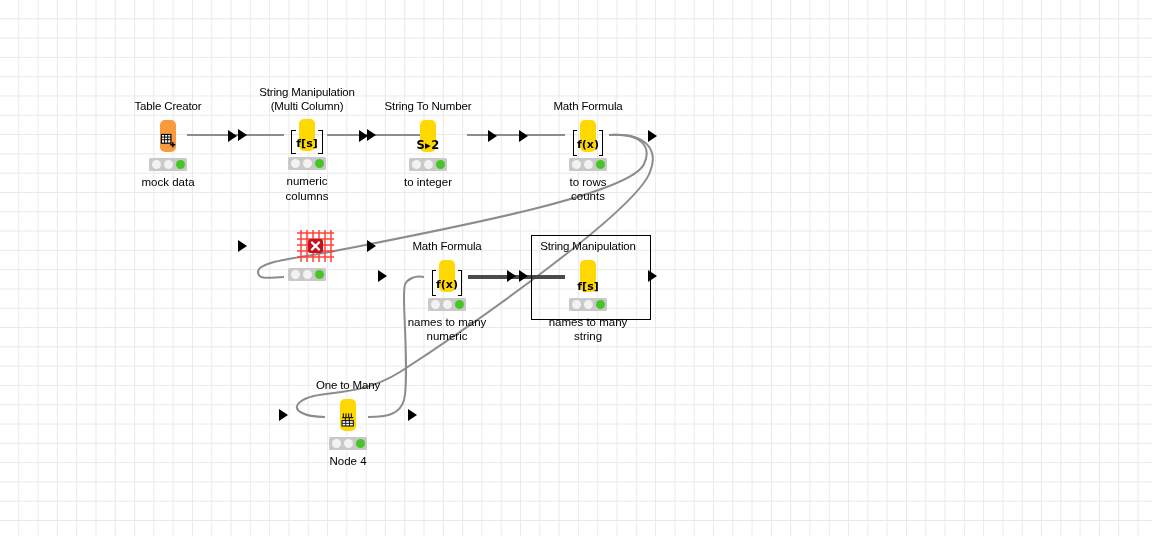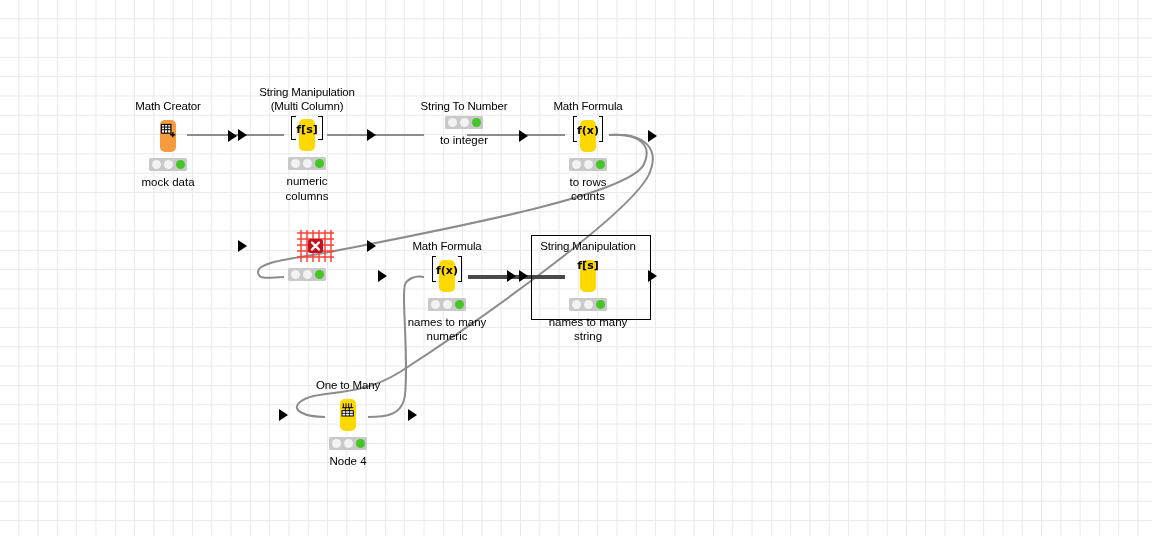--- a/index.html
+++ b/index.html
@@ -50,21 +50,21 @@
     display: flex;
     align-items: center;
     justify-content: center;
   }
   .node-icon {
     position: relative;
     width: 16px;
     height: 32px;
     border-radius: 5px;
     display: flex;
-    align-items: flex-start;
+    align-items: flex-end;
     justify-content: center;
     z-index: 3;
   }
   .node-icon.yellow { background: #ffd800; }
   .node-icon.orange { background: #f89b3e; }
   .node-icon.missing {
     background: transparent;
     border-radius: 0;
   }
   
@@ -189,21 +189,21 @@
 
     <path d="M 368 417 C 388 417, 400 414, 404 400 C 409 382, 404 320, 404 300
              C 404 284, 404 282, 412 278 C 418 275, 422 277, 424 277" fill="none" stroke="#8c8c8c" stroke-width="2"></path>
 
     <path d="M 468 277 L 565 277" fill="none" stroke="#4a4a4a" stroke-width="4"></path>
   </svg>
 
   <div class="selection-box" style="left:531px; top:235px; width:118px; height:83px;"></div>
 
   <div class="node" style="left:168px; top:100px;">
-    <div class="node-title">Math Creator</div>
+    <div class="node-title">Table Creator</div>
     <div class="node-body">
       <div class="node-icon orange">
         <svg width="22" height="22" viewBox="0 0 22 22">
           <rect x="2" y="2" width="13" height="12" fill="#ffffff" stroke="#000000" stroke-width="1.6"></rect>
           <line x1="2" y1="5.6" x2="15" y2="5.6" stroke="#000000" stroke-width="1.3"></line>
           <line x1="2" y1="9.2" x2="15" y2="9.2" stroke="#000000" stroke-width="1.3"></line>
           <line x1="6.3" y1="2" x2="6.3" y2="14" stroke="#000000" stroke-width="1.3"></line>
           <line x1="10.6" y1="2" x2="10.6" y2="14" stroke="#000000" stroke-width="1.3"></line>
           <rect x="14" y="15" width="7" height="2.2" fill="#000000"></rect>
           <rect x="16.4" y="12.6" width="2.2" height="7" fill="#000000"></rect>
@@ -233,22 +233,29 @@
     </div>
     <div class="status">
       <span class="lamp"></span>
       <span class="lamp"></span>
       <span class="lamp green"></span>
     </div>
     <div class="node-label">numeric
 columns</div>
   </div>
 
-  <div class="node" style="left:464px; top:100px;">
+  <div class="node" style="left:428px; top:100px;">
     <div class="node-title">String To Number</div>
+    <div class="node-body">
+      <span class="port in"></span>
+      <div class="node-icon yellow">
+        <span class="glyph glyph-s2">S▸2</span>
+      </div>
+      <span class="port out"></span>
+    </div>
     <div class="status">
       <span class="lamp"></span>
       <span class="lamp"></span>
       <span class="lamp green"></span>
     </div>
     <div class="node-label">to integer</div>
   </div>
 
   <div class="node" style="left:588px; top:100px;">
     <div class="node-title">Math Formula</div>

